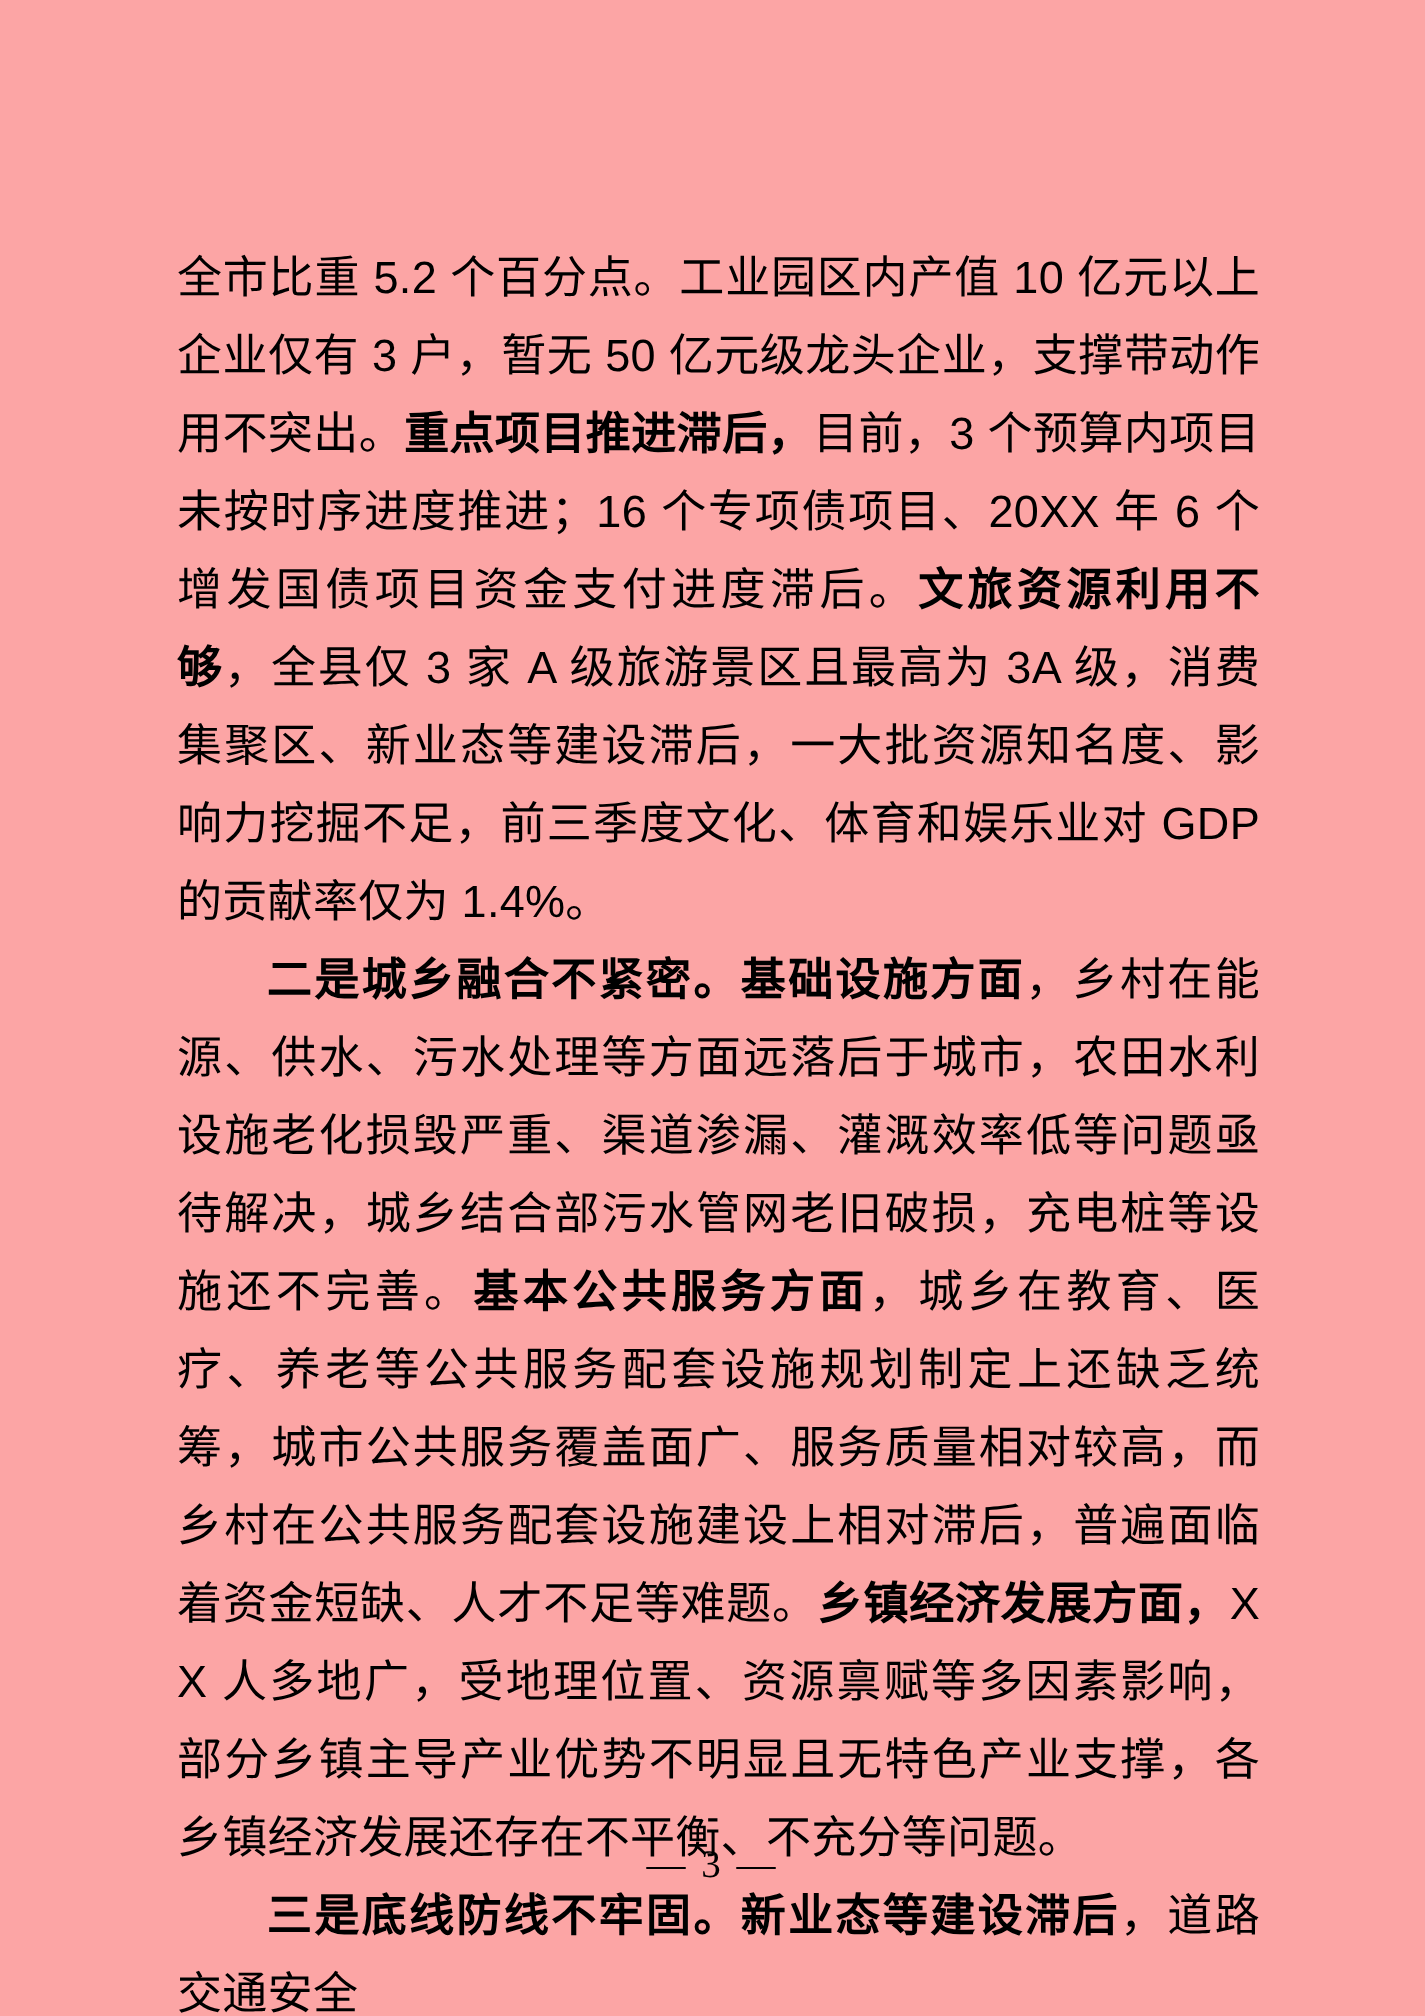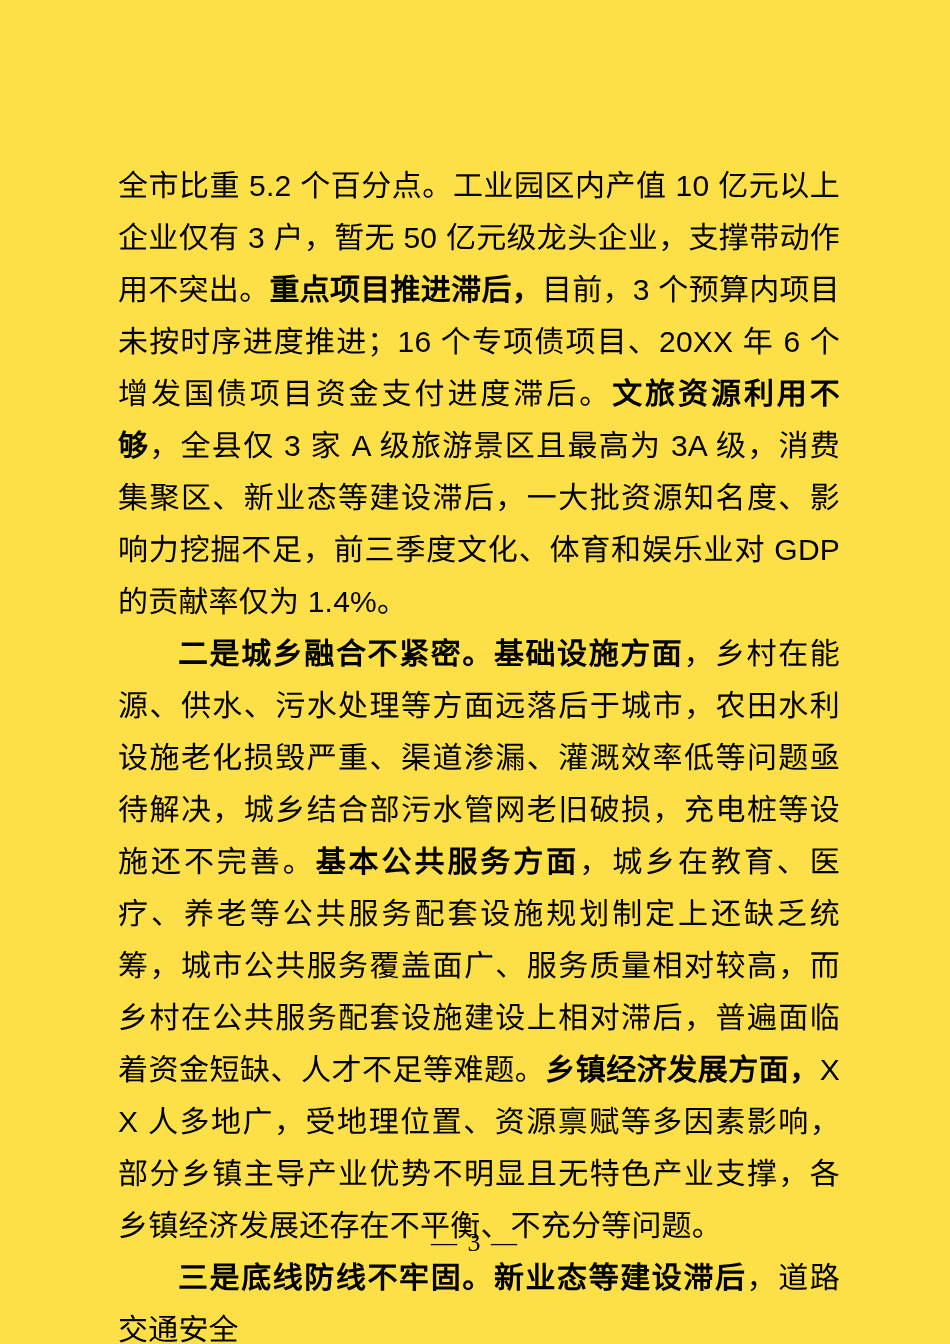--- a/index.html
+++ b/index.html
@@ -6,21 +6,21 @@
   html, body {
     margin: 0;
     padding: 0;
     background: #ffffff;
   }
 
   .page {
     position: relative;
     width: 950px;
     height: 1344px;
-    background: #fde047;
+    background: #fca5a5;
     margin: 0 auto;
     overflow: hidden;
     box-sizing: border-box;
   }
 
   .doc-body {
     position: absolute;
     left: 118px;
     top: 160px;
     width: 722px;

